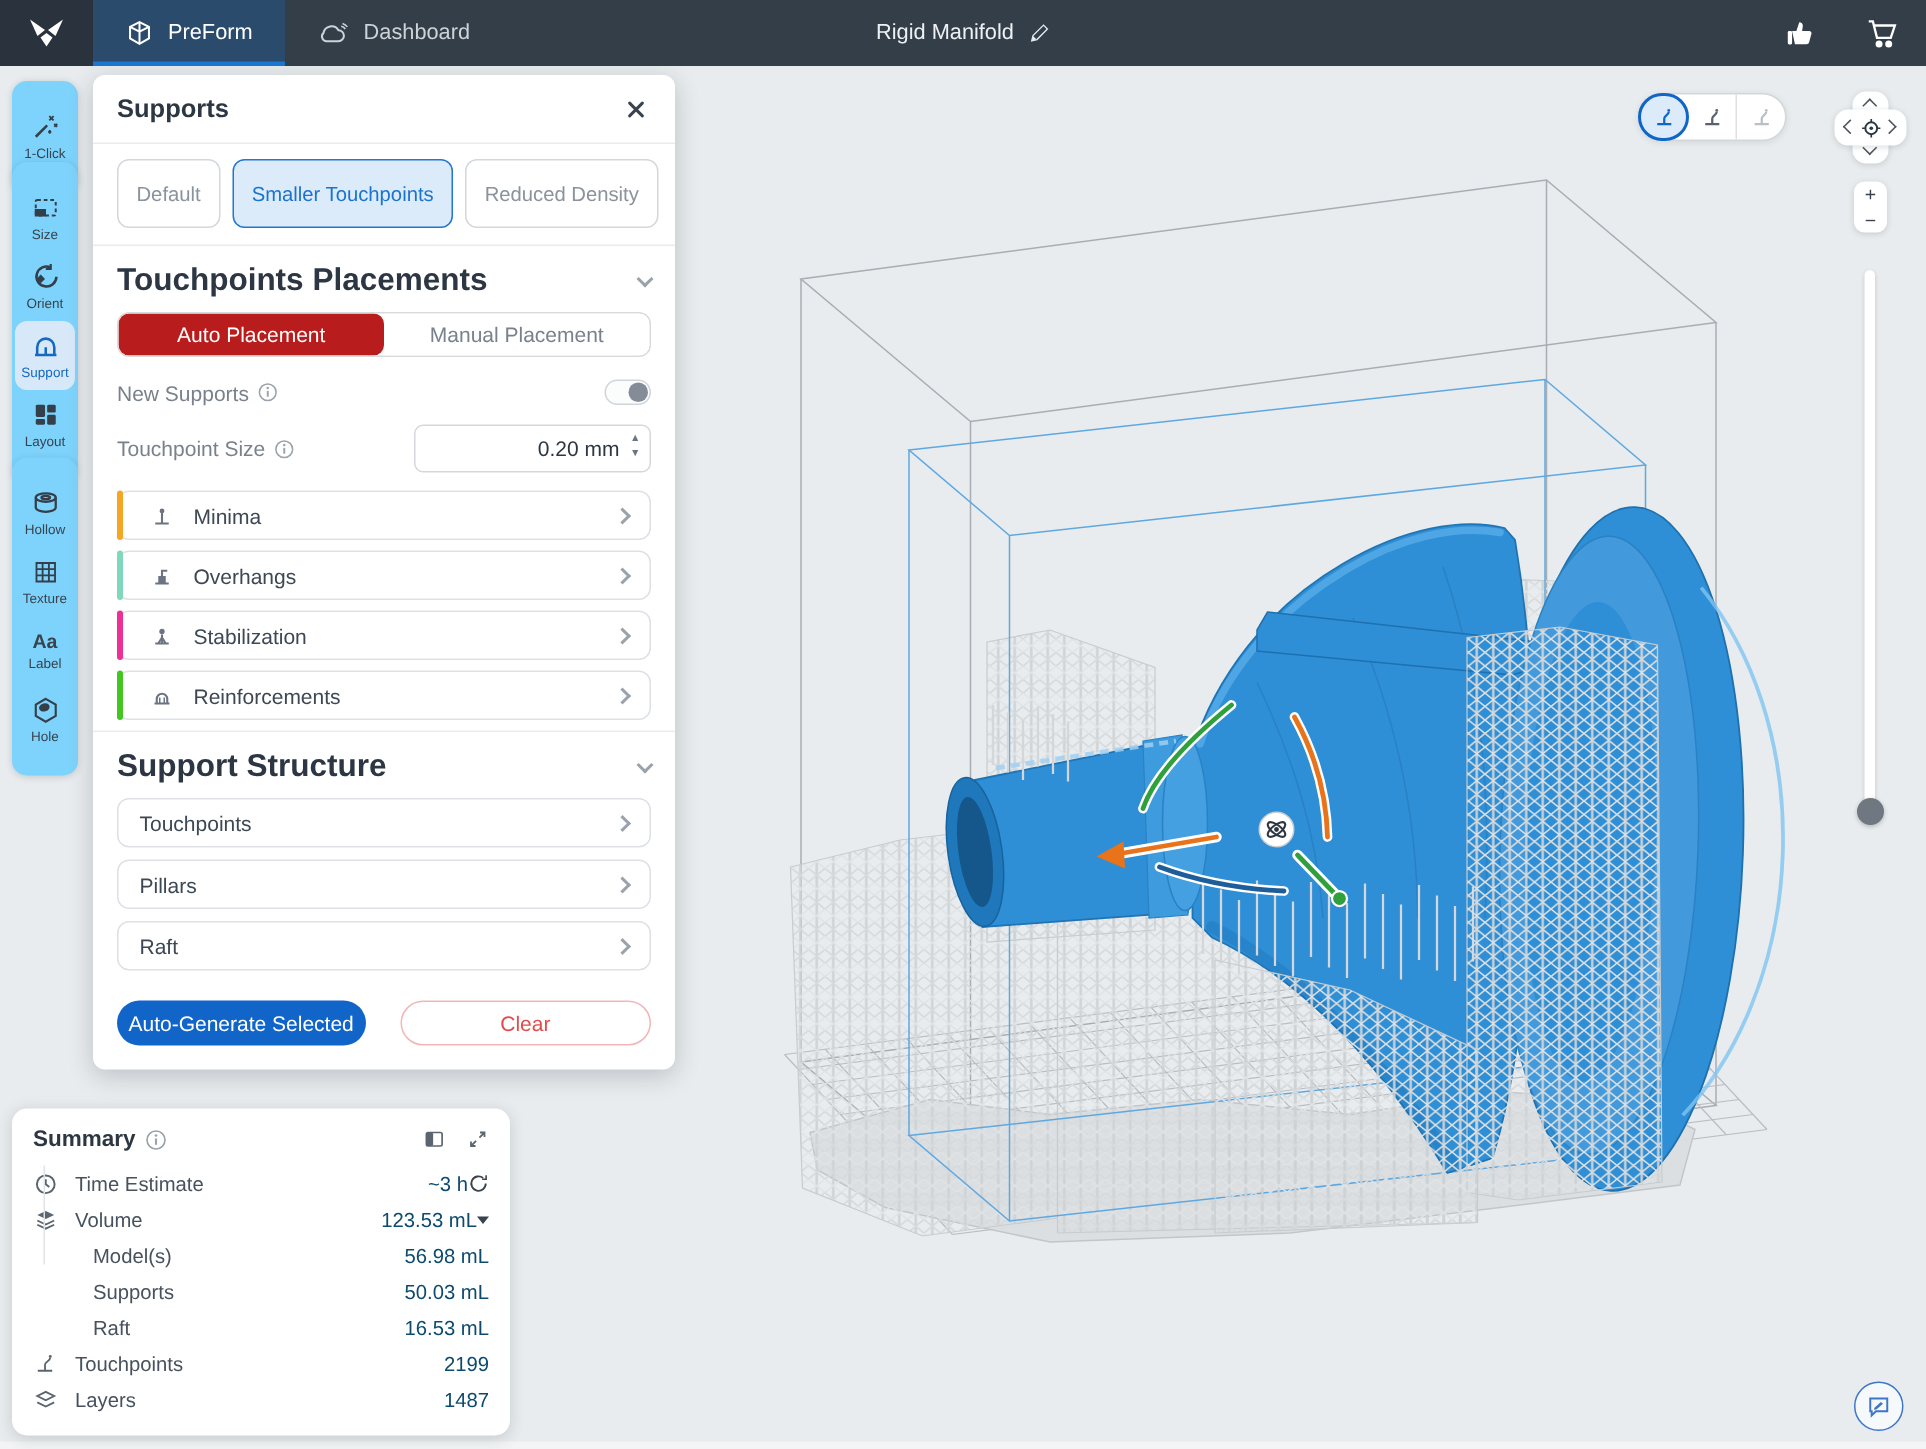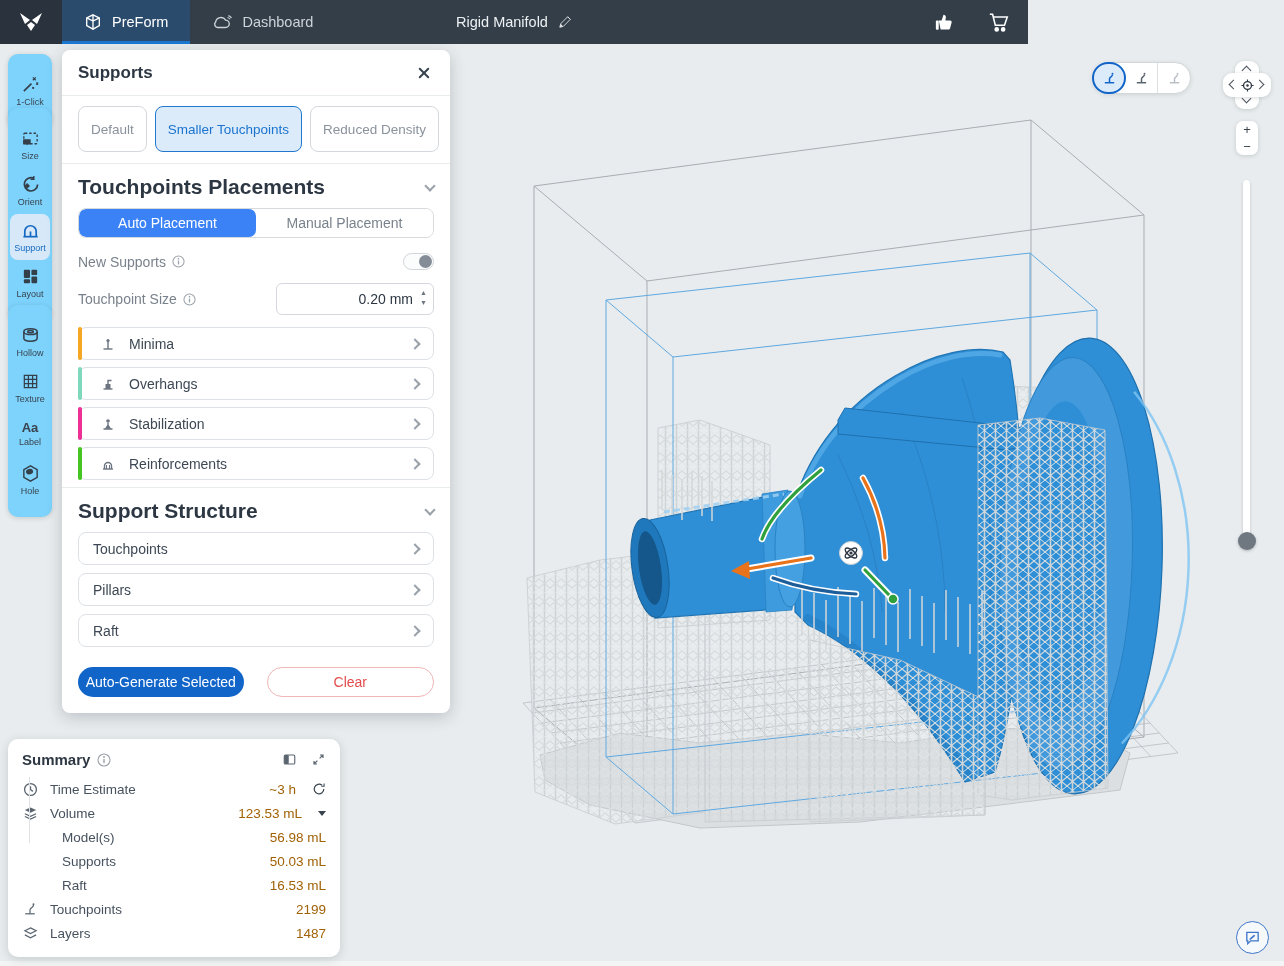--- a/index.html
+++ b/index.html
@@ -1,21 +1,21 @@
 <!DOCTYPE html>
 <html><head>
 <meta charset="utf-8">
 <style>
   html,body{margin:0;padding:0;width:1284px;height:966px;overflow:hidden;
     font-family:"Liberation Sans","DejaVu Sans",sans-serif;background:#e8ecee;position:relative;}
   *{box-sizing:border-box;}
   svg{display:block;}
 
   
-  .topbar{position:absolute;top:0;left:0;width:1028px;height:44px;background:#333e49;display:flex;align-items:center;z-index:40;}
+  .topbar{position:absolute;top:0;left:0;width:1284px;height:44px;background:#333e49;display:flex;align-items:center;z-index:40;}
   .logo-cell{width:62px;height:44px;background:#2a323d;display:flex;align-items:center;justify-content:center;flex:none;}
   .tab{height:44px;display:flex;align-items:center;gap:10px;padding:0 22px;color:#cdd3d8;font-size:14.5px;cursor:default;}
   .tab.active{background:#2b4b6c;box-shadow:inset 0 -3px 0 #1b76cf;color:#fff;}
   .doc-title{position:absolute;left:50%;top:0;height:44px;transform:translateX(-50%);display:flex;align-items:center;gap:10px;color:#eef1f3;font-size:14.5px;}
   .topbar-right{position:absolute;right:18px;top:0;height:44px;display:flex;align-items:center;gap:34px;}
 
   
   .tool-card{position:absolute;left:8px;width:44px;background:#7dd3fc;border-radius:10px;
     box-shadow:0 1px 5px rgba(44,54,64,.2);padding:14px 2px;z-index:30;}
   .tool{height:46px;border-radius:8px;display:flex;flex-direction:column;align-items:center;justify-content:center;gap:3px;color:#39434e;font-size:9px;}
@@ -37,21 +37,21 @@
   .preset{height:46px;display:flex;align-items:center;padding:0 12px;border:1px solid #d4d8dc;border-radius:8px;
     font-size:13.5px;color:#8a929c;background:#fff;white-space:nowrap;}
   .preset.selected{border:1px solid #2277cf;background:#dcebfa;color:#1a74cf;}
   .sec{padding:0 16px;}
   .sec-header{display:flex;align-items:center;justify-content:space-between;margin:11px 0 9px;}
   .sec-title{font-size:21px;font-weight:bold;color:#2d3743;}
   .chev{width:8px;height:8px;border-right:2px solid #9aa2ab;border-bottom:2px solid #9aa2ab;transform:rotate(-45deg);flex:none;}
   .chev.down{transform:rotate(45deg);margin-top:-3px;}
   .segmented{display:grid;grid-template-columns:1fr 1fr;height:30px;border:1px solid #d7dadd;border-radius:8px;overflow:hidden;}
   .seg{display:flex;align-items:center;justify-content:center;font-size:14px;color:#79828c;background:#fff;}
-  .seg.selected{background:#3b82f6;color:#fff;border-radius:7px;}
+  .seg.selected{background:#b91c1c;color:#fff;border-radius:7px;}
   .ctl-row{display:flex;align-items:center;justify-content:space-between;margin-top:15px;}
   .ctl-label{display:flex;align-items:center;gap:6px;font-size:14px;color:#79828c;}
   .toggle{width:31px;height:17px;border-radius:9px;border:1px solid #d0d5d9;background:#fbfcfc;position:relative;}
   .toggle .knob{position:absolute;right:1px;top:1px;width:13px;height:13px;border-radius:50%;background:#848d97;}
   .size-input{width:158px;height:32px;border:1px solid #d4d8dc;border-radius:6px;display:flex;align-items:center;
     justify-content:flex-end;padding:0 20px 0 8px;font-size:14px;color:#2d3743;position:relative;}
   .spin{position:absolute;right:6px;top:5px;display:flex;flex-direction:column;gap:3px;color:#6d7680;font-size:7px;line-height:7px;}
   .p-rows{margin-top:12px;}
   .p-row{position:relative;height:33px;border:1px solid #dde1e5;border-radius:8px;margin-bottom:7px;background:#fff;
     display:flex;align-items:center;padding:0 14px 0 22px;gap:14px;}
@@ -66,21 +66,21 @@
   .btn-clear{flex:1;height:30px;border-radius:16px;background:#fff;border:1px solid #f0b6b8;color:#e24c4c;font-size:14px;display:flex;align-items:center;justify-content:center;}
 
   
   .summary{position:absolute;left:8px;top:739px;width:332px;background:#fff;border-radius:10px;
     box-shadow:0 2px 10px rgba(44,54,64,.18);z-index:30;padding:12px 14px 12px;}
   .sum-header{display:flex;align-items:center;margin-bottom:9px;}
   .sum-title{font-size:15px;font-weight:bold;color:#2d3743;margin-right:7px;}
   .sum-hicons{margin-left:auto;display:flex;gap:14px;align-items:center;color:#5b6570;}
   .sum-row{display:flex;align-items:center;height:24px;font-size:13.5px;color:#47525e;position:relative;}
   .sum-row .ic{width:16px;display:flex;justify-content:center;margin-right:12px;color:#5b6570;flex:none;}
-  .sum-row .val{margin-left:auto;color:#a16207;display:flex;align-items:center;gap:16px;}
+  .sum-row .val{margin-left:auto;color:#0c4a6e;display:flex;align-items:center;gap:0;}
   .sum-row.indent{padding-left:40px;}
   .indent-line{position:absolute;left:29px;top:777px;width:1px;height:66px;background:#dfe3e6;z-index:31;}
   .caret-down{width:0;height:0;border-left:4.5px solid transparent;border-right:4.5px solid transparent;border-top:5.5px solid #39434e;}
 
   
   .view-toggle{position:absolute;left:1092px;top:62px;display:flex;background:#fff;border:1px solid #d3d7da;
     border-radius:16px;z-index:30;box-shadow:0 1px 4px rgba(44,54,64,.12);}
   .vt-btn{width:32px;height:30px;display:flex;align-items:center;justify-content:center;border-right:1px solid #dde1e4;color:#59636d;}
   .vt-btn:last-child{border-right:none;}
   .vt-btn.dim{color:#b9bfc5;}

